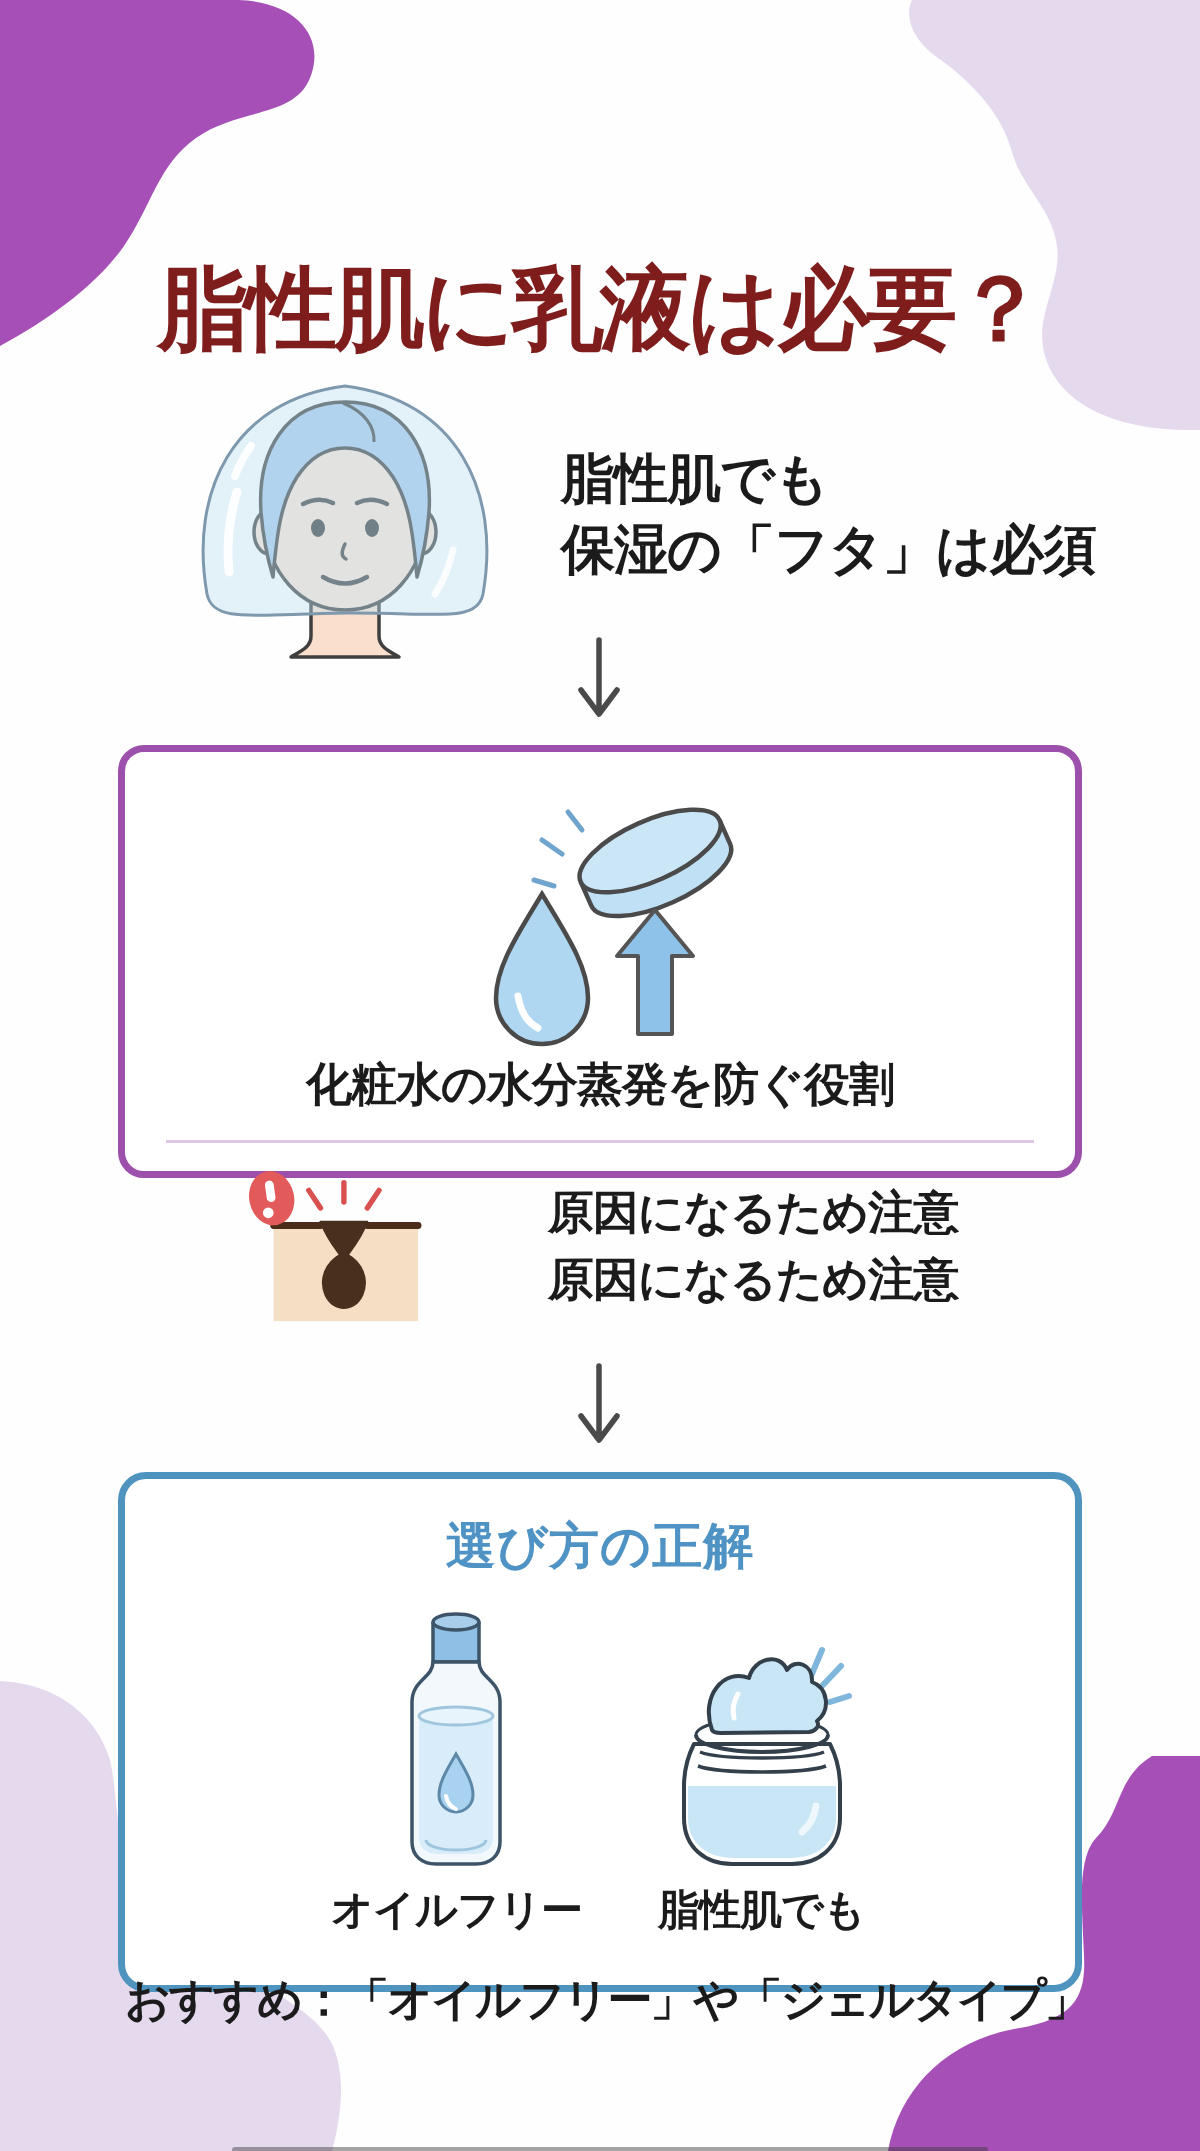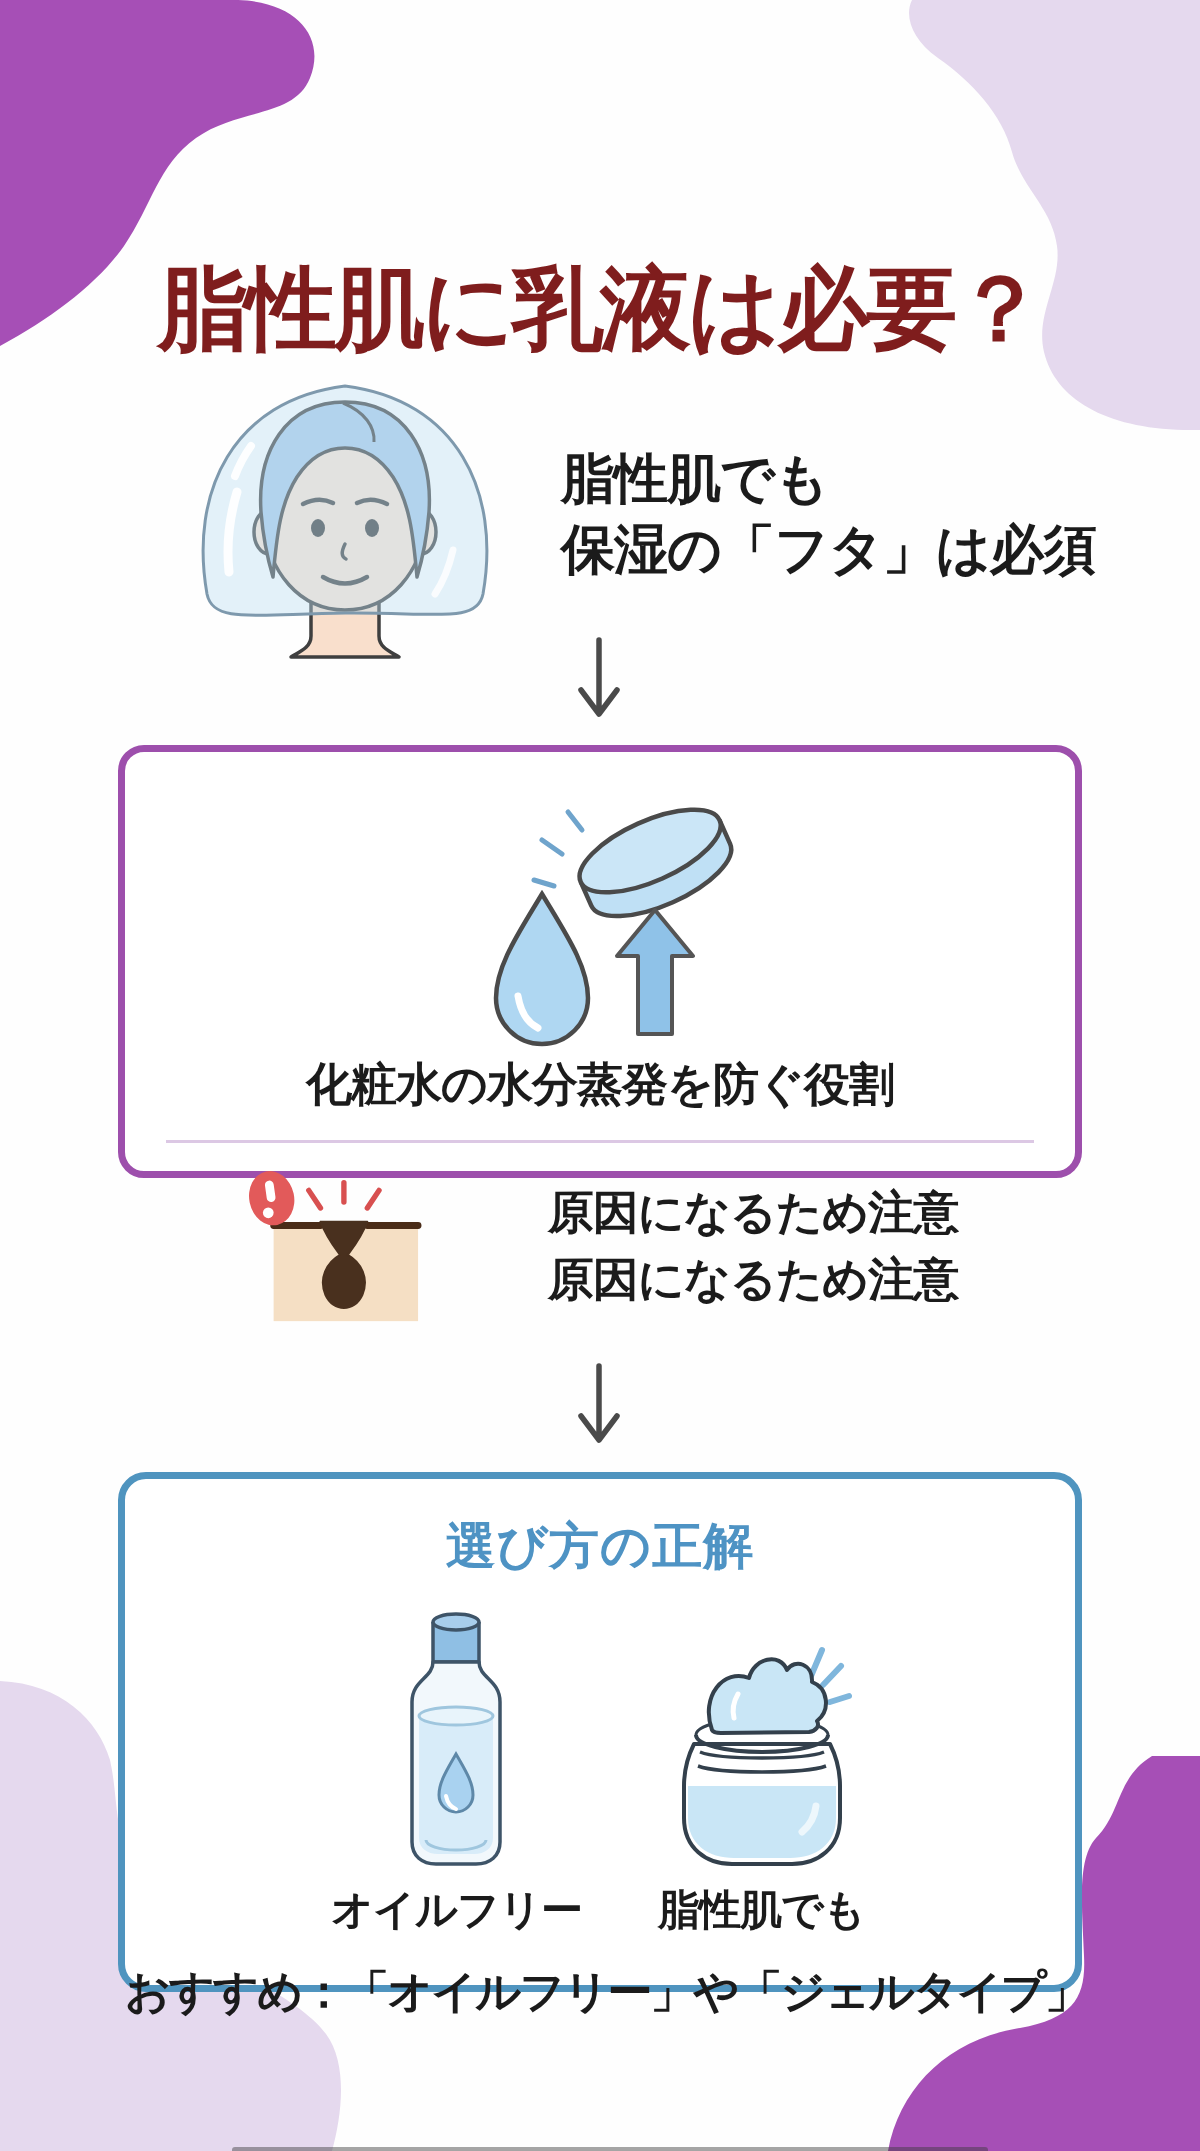--- a/index.html
+++ b/index.html
@@ -24,21 +24,21 @@
   .choice-box{top:1472px;height:520px;border:7px solid #4F94BF;border-radius:28px;}
   .role-icon{display:block;margin:30px auto 4px auto;}
   .role-main-text{text-align:center;font-size:46px;font-weight:bold;letter-spacing:-1px;white-space:nowrap;}
   .divider{width:868px;margin:24px auto 0 auto;border:none;border-top:3px solid #DCC8E4;height:0;}
   .caution-row{display:flex;justify-content:center;align-items:center;gap:110px;margin-top:22px;}
   .caution-text{font-size:46px;font-weight:bold;line-height:1.45;letter-spacing:-1px;white-space:nowrap;}
   .choice-title{text-align:center;font-size:50px;font-weight:bold;color:#4E93C4;margin-top:34px;letter-spacing:1px;}
   .options-row{display:flex;justify-content:center;align-items:flex-end;gap:72px;margin-top:26px;}
   .option-col{display:flex;flex-direction:column;align-items:center;}
   .option-label{font-size:42px;font-weight:bold;margin-top:14px;letter-spacing:-1px;white-space:nowrap;}
-  .recommendation{text-align:center;font-size:45px;font-weight:bold;margin-top:24px;letter-spacing:-2px;white-space:nowrap;}
+  .recommendation{text-align:center;font-size:45px;font-weight:bold;margin-top:32px;letter-spacing:-2px;white-space:nowrap;}
   .bottom-bar{
     position:absolute;bottom:0;left:232px;width:756px;height:4px;
     background:#3a3a3a;opacity:.45;border-radius:3px 3px 0 0;
   }
 </style>
 </head>
 <body>
 
 <div id="canvas">
 

